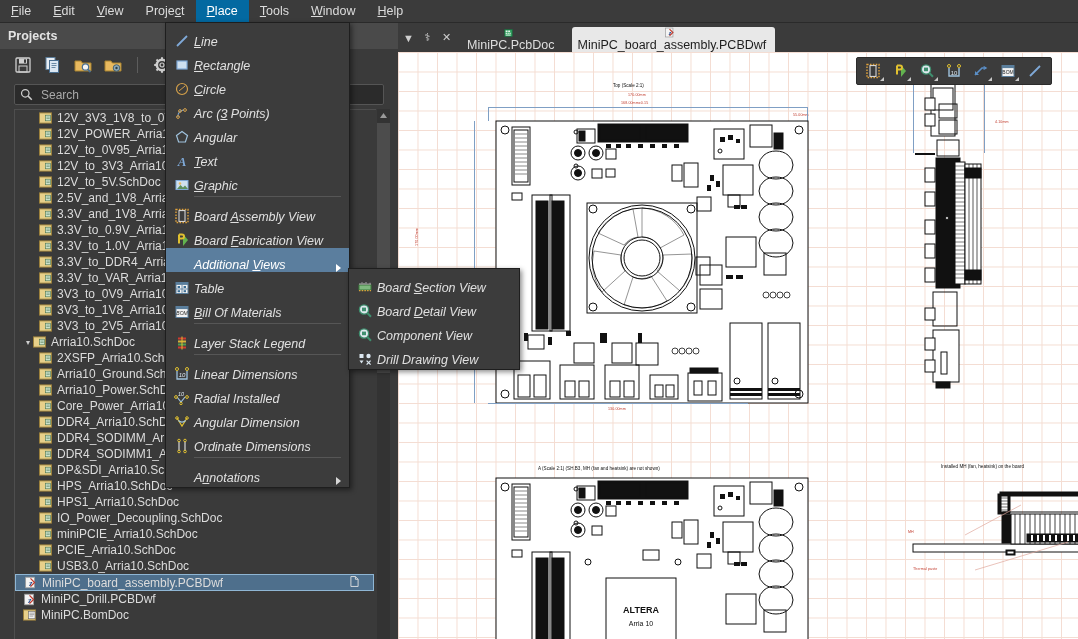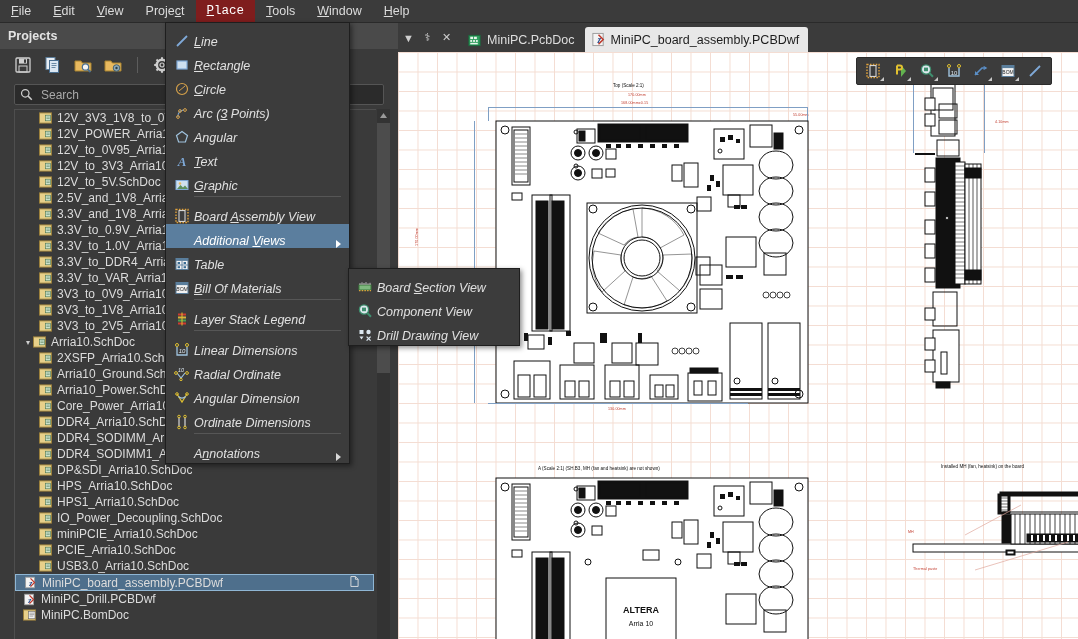--- a/index.html
+++ b/index.html
@@ -18,21 +18,21 @@
   
   .menubar {
     position: absolute; top: 0; left: 0; width: 1078px; height: 23px;
     background: #3b3b3b; display: flex; align-items: center;
     border-bottom: 1px solid #2a2a2a;
   }
   .menubar-item {
     padding: 4px 11px 5px 11px; font-size: 12.5px; color: #dcdcdc;
     line-height: 14px; cursor: default; white-space: nowrap;
   }
-  .menubar-item.active { background: #7f1d1d; color: #ffffff; font-family: Liberation Mono, monospace; }
+  .menubar-item.active { background: #0369a1; color: #ffffff; }
   .menubar-item u { text-decoration: underline; }
 
   
   .panel {
     position: absolute; left: 0; top: 23px; width: 398px; height: 616px;
     background: #3a3a3a;
   }
   .panel-title {
     height: 26px; line-height: 26px; padding-left: 8px;
     font-size: 12.5px; font-weight: bold; color: #e4e4e4;
@@ -103,21 +103,21 @@
     display: flex; align-items: center; gap: 2px; height: 29px;
     padding: 0 6px 0 2px;
   }
   .tabctl span {
     width: 17px; height: 20px; display: flex; align-items: center;
     justify-content: center; color: #cfcfcf; font-size: 11px; cursor: pointer;
   }
   .tab {
     display: flex; align-items: center; height: 24px; padding: 0 9px 0 6px;
     font-size: 12.5px; color: #dedede; border-radius: 3px 3px 0 0;
-    margin-right: 1px; cursor: pointer; white-space: nowrap;
+    margin-right: 8px; cursor: pointer; white-space: nowrap; flex-direction: column;
   }
   .tab .tico { margin-right: 5px; display: block; }
   .tab.active { background: #e8e8e8; color: #1d1d1d; height: 25px; }
 
   
   .canvas {
     position: absolute; left: 398px; top: 52px; width: 680px; height: 587px;
     background: #ffffff; overflow: hidden;
     background-image:
       linear-gradient(to right, #f4ddd2 1px, transparent 1px),
@@ -1045,20 +1045,29 @@
       <div class="msep"></div>
       <div class="mi">
         <span class="mico">
           <svg width="16" height="16" viewBox="0 0 16 16">
             <rect x="2" y="1.5" width="12" height="13" fill="none" stroke="#e0a23c" stroke-width="1.4" stroke-dasharray="1.6 1.3"></rect>
             <rect x="5" y="2.6" width="6" height="10.8" fill="none" stroke="#e3e3e3" stroke-width="1"></rect>
           </svg>
         </span>
         <span class="mlabel">Board <u>A</u>ssembly View</span>
       </div>
+      <div class="mi">
+        <span class="mico">
+          <svg width="16" height="16" viewBox="0 0 16 16">
+            <path d="M9 2l5 6-5 6z" fill="#62b24f"></path>
+            <path d="M5 2.5v9M5 2.5h3a2 2 0 0 1 0 4H5" fill="none" stroke="#e0c030" stroke-width="2"></path>
+          </svg>
+        </span>
+        <span class="mlabel">Board <u>F</u>abrication View</span>
+      </div>
       <div class="mi hl">
         <span class="mico"></span>
         <span class="mlabel">Additional <u>V</u>iews</span>
         <span class="arrow"></span>
       </div>
       <div class="mi">
         <span class="mico">
           <svg width="16" height="16" viewBox="0 0 16 16">
             <rect x="2" y="2.5" width="12" height="11" fill="#f2f2f2" stroke="#5a7e9c"></rect>
             <rect x="2" y="2.5" width="12" height="2.4" fill="#5a7e9c"></rect>
@@ -1109,21 +1118,21 @@
       <div class="mi">
         <span class="mico">
           <svg width="16" height="16" viewBox="0 0 16 16">
             <text x="7" y="6" font-size="5.4" fill="#dce7f0" text-anchor="middle" font-family="sans-serif">10</text>
             <path d="M3 7l4 5 4-5" fill="none" stroke="#9fc2dd" stroke-width="1.2"></path>
             <circle cx="2" cy="7" r="1.4" fill="none" stroke="#e0c030"></circle>
             <circle cx="13" cy="7" r="1.4" fill="none" stroke="#e0c030"></circle>
             <circle cx="7" cy="13.5" r="1.2" fill="none" stroke="#e0c030"></circle>
           </svg>
         </span>
-        <span class="mlabel">Radial Ordinate</span>
+        <span class="mlabel">Radial Installed</span>
       </div>
       <div class="mi">
         <span class="mico">
           <svg width="16" height="16" viewBox="0 0 16 16">
             <path d="M3 4l5 8 5-8" fill="none" stroke="#e0c030" stroke-width="1.2"></path>
             <path d="M4.4 6.5A5 5 0 0 0 11.6 6.5" fill="none" stroke="#9fc2dd" stroke-width="1.2"></path>
             <circle cx="3" cy="4" r="1.3" fill="none" stroke="#e0c030"></circle>
             <circle cx="13" cy="4" r="1.3" fill="none" stroke="#e0c030"></circle>
           </svg>
         </span>
@@ -1161,20 +1170,30 @@
         <span class="mlabel">Board <u>S</u>ection View</span>
       </div>
       <div class="mi">
         <span class="mico">
           <svg width="16" height="16" viewBox="0 0 16 16">
             <circle cx="7" cy="6.5" r="4.6" fill="#dfe8ee" stroke="#3f8f6f" stroke-width="1.3"></circle>
             <rect x="5" y="4.6" width="4" height="3.6" fill="#3f8f6f"></rect>
             <path d="M10.3 10L14 13.8" stroke="#3f8f6f" stroke-width="2"></path>
           </svg>
         </span>
+        <span class="mlabel">Board <u>D</u>etail View</span>
+      </div>
+      <div class="mi">
+        <span class="mico">
+          <svg width="16" height="16" viewBox="0 0 16 16">
+            <circle cx="7" cy="6.5" r="4.6" fill="#dfe8ee" stroke="#3f8f6f" stroke-width="1.3"></circle>
+            <rect x="5" y="4.6" width="4" height="3.6" fill="#3f8f6f"></rect>
+            <path d="M10.3 10L14 13.8" stroke="#3f8f6f" stroke-width="2"></path>
+          </svg>
+        </span>
         <span class="mlabel">Component View</span>
       </div>
       <div class="mi">
         <span class="mico">
           <svg width="16" height="16" viewBox="0 0 16 16">
             <rect x="2.5" y="3" width="4" height="4" fill="#dce7f0"></rect>
             <circle cx="11.5" cy="5" r="2.2" fill="#dce7f0"></circle>
             <path d="M2.5 9.5h4l-2 3z" fill="#dce7f0"></path>
             <path d="M9.6 9.6l4 4M13.6 9.6l-4 4" stroke="#dce7f0" stroke-width="1.3"></path>
           </svg>

